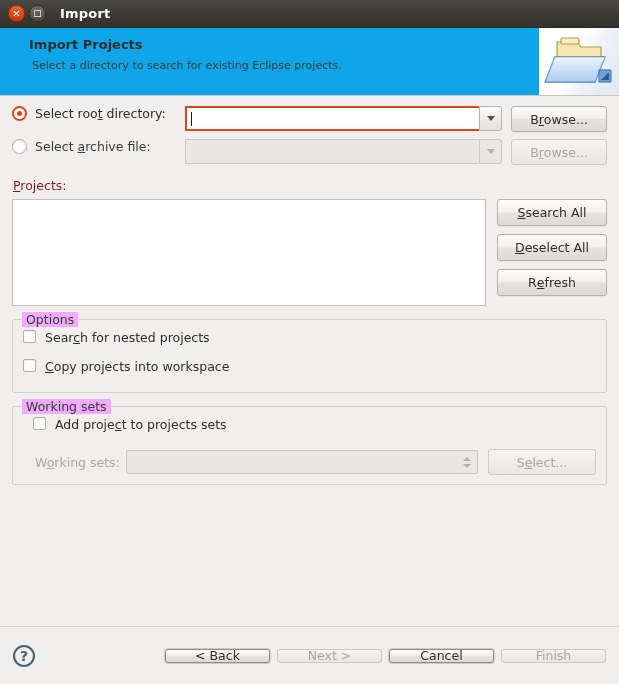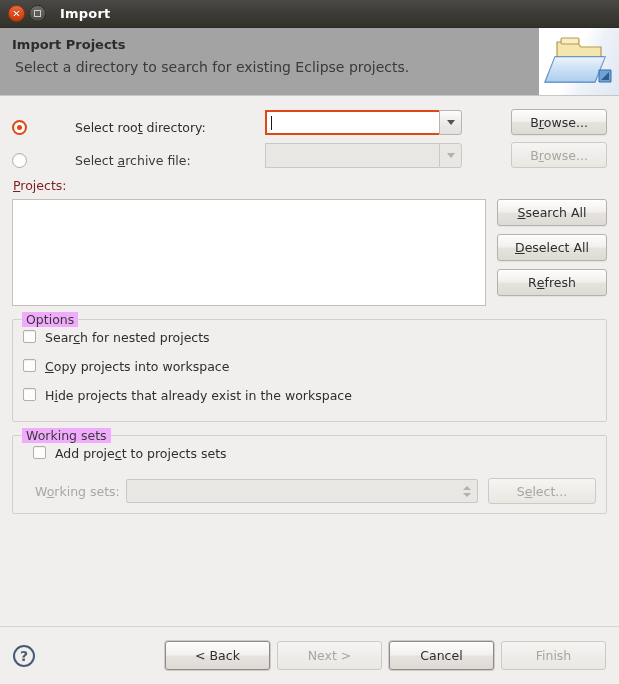--- a/index.html
+++ b/index.html
@@ -53,51 +53,50 @@
   }
   .title-text {
     color: #ffffff; font-size: 13px; font-weight: bold;
     margin-left: 10px;
     letter-spacing: .2px;
   }
 
   
   .banner {
     flex: 0 0 68px;
-    background: #a3a3a3;
+    background: #0ea5e9;
     border-bottom: 1px solid #c8c6c2;
     position: relative;
-    padding: 9px 0 0 12px;
+    padding: 9px 0 0 29px;
   }
   .banner-title {
     font-size: 13px; font-weight: bold; color: #2c2c2c;
     margin-bottom: 7px;
   }
   .banner-sub {
-    font-size: 14px; color: #3a3a3a; padding-left: 3px;
+    font-size: 11px; color: #3a3a3a; padding-left: 3px;
   }
   .banner-icon {
     position: absolute; right: 0; top: 0;
     width: 80px; height: 67px;
     background: linear-gradient(115deg, #ffffff 0%, #ffffff 45%, #eef2f8 62%, #dfe8f3 100%);
   }
 
   
   .body {
     flex: 1 1 auto;
     padding: 10px 12px 0 12px;
     position: relative;
   }
 
   
   .src-row {
-    display: flex; align-items: flex-end;
+    display: flex; align-items: flex-start;
     height: 29px;
     margin-bottom: 4px;
-    gap: 40px;
   }
   .radio {
     width: 15px; height: 15px; border-radius: 50%;
     flex: 0 0 15px; margin-right: 8px;
     position: relative;
     background: #fdfdfd;
     border: 1px solid #b2aea6;
     box-shadow: inset 0 1px 1px rgba(0,0,0,.06);
   }
   .radio.on {
@@ -277,21 +276,21 @@
     width: 22px; height: 22px; border-radius: 50%;
     border: 2px solid #4a5b74;
     color: #4a5b74;
     font-size: 14px; font-weight: bold;
     display: flex; align-items: center; justify-content: center;
   }
   .footer-btns {
     margin-left: auto;
     display: flex; gap: 7px;
   }
-  .footer-btns .btn { width: 105px; height: 29px; }
+  .footer-btns .btn { width: 105px; height: 14px; }
 </style>
 </head>
 <body>
 
 <div class="window">
 
   <div class="titlebar">
     <div class="wbtn wbtn-close">✕</div>
     <div class="wbtn wbtn-max">
         <span class="sq"></span>
@@ -384,24 +383,20 @@
     <div class="group">
       <div class="group-title">Options</div>
       <div class="chk-row">
         <div class="chk"></div>
         <div class="chk-label"><span>Sear</span><u>c</u><span>h for nested projects</span></div>
       </div>
       <div class="chk-row">
         <div class="chk"></div>
         <div class="chk-label"><span></span><u>C</u><span>opy projects into workspace</span></div>
       </div>
-      <div class="chk-row">
-        <div class="chk"></div>
-        <div class="chk-label"><span>H</span><u>i</u><span>de projects that already exist in the workspace</span></div>
-      </div>
     </div>
 
     <div class="group">
       <div class="group-title">Working sets</div>
       <div class="chk-row" style="padding-left:10px;">
         <div class="chk"></div>
         <div class="chk-label"><span>Add proje</span><u>c</u><span>t to projects sets</span></div>
       </div>
       <div class="ws-row">
         <div class="ws-label"><span>W</span><u>o</u><span>rking sets:</span></div>

